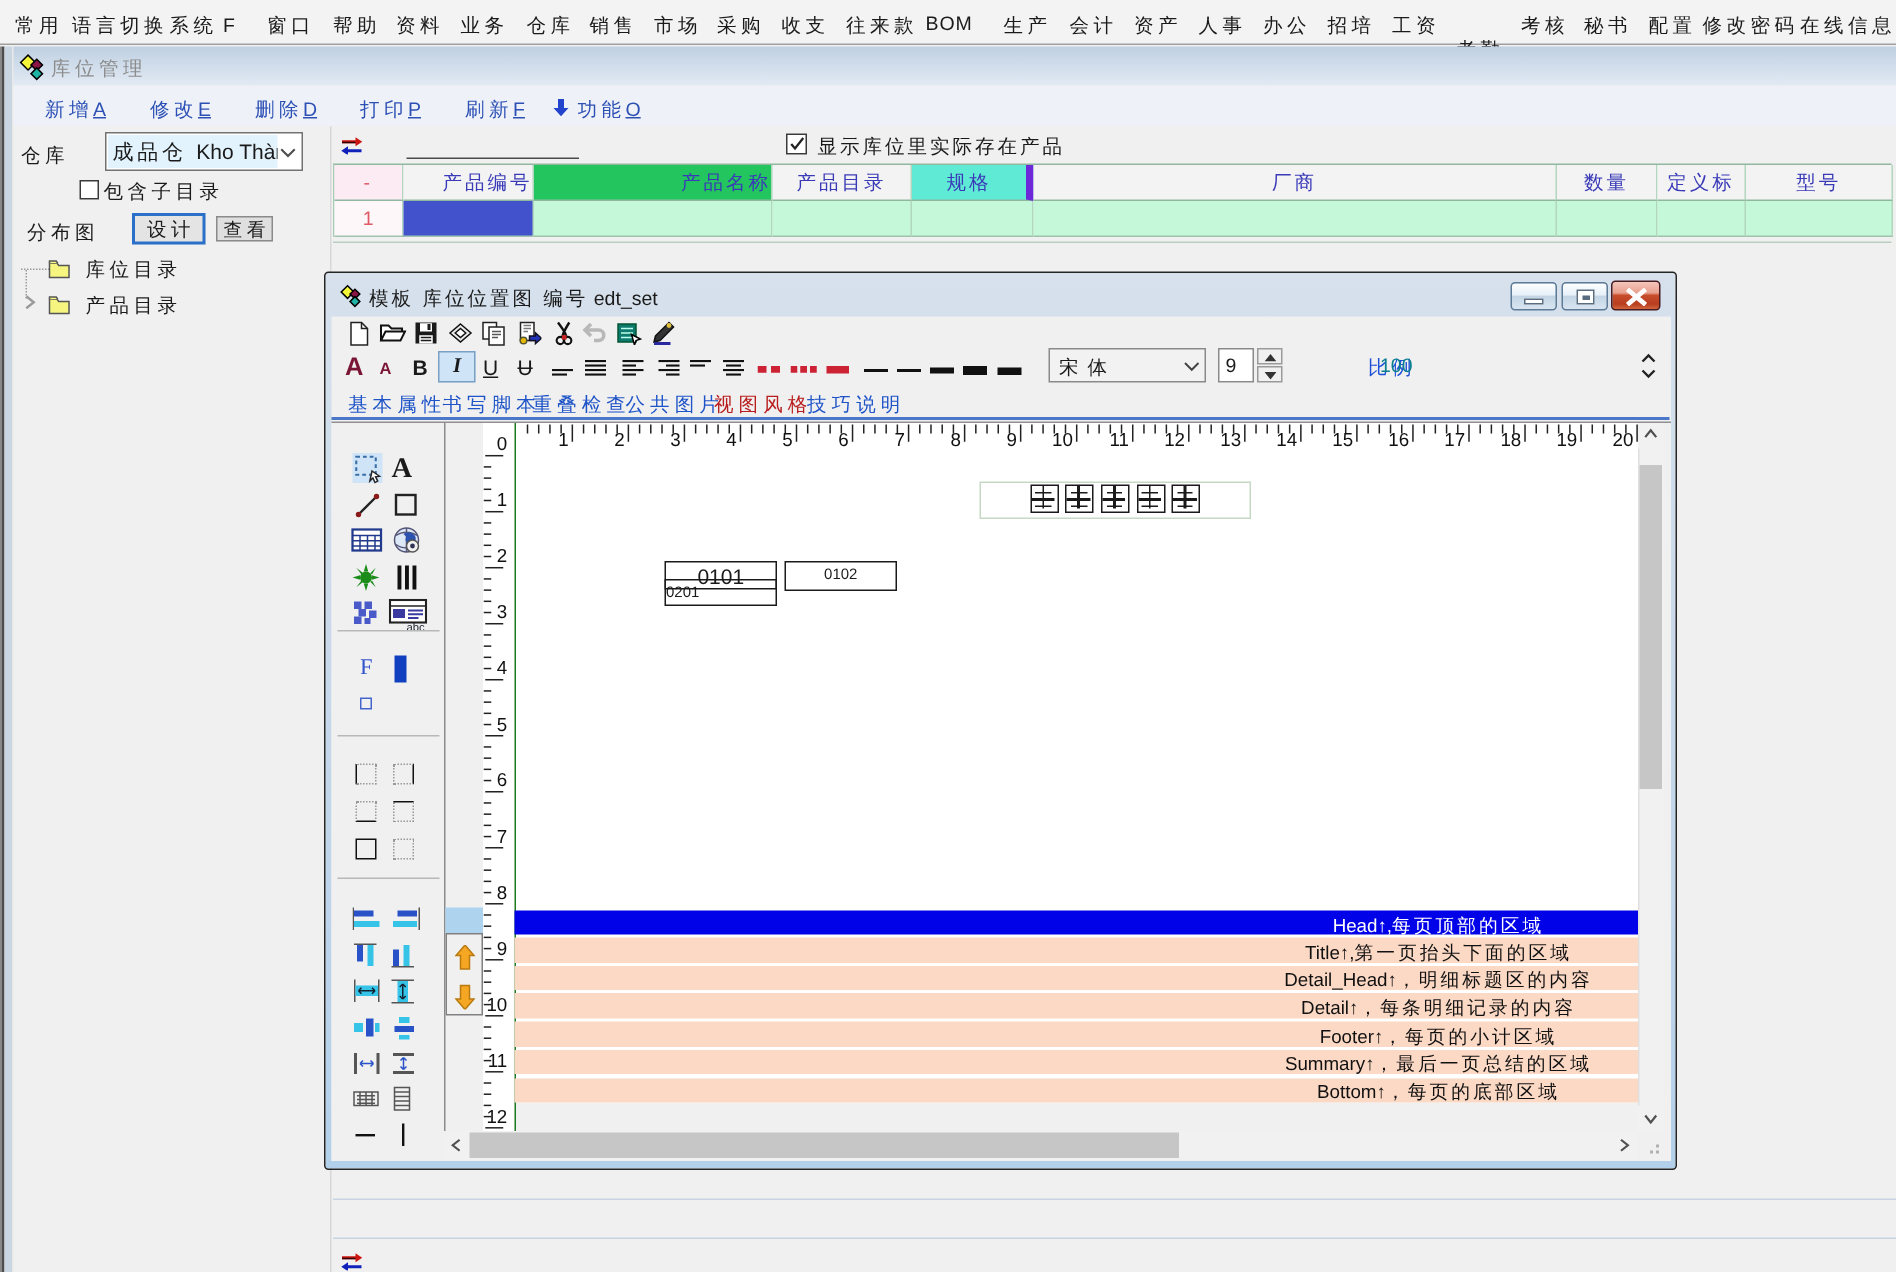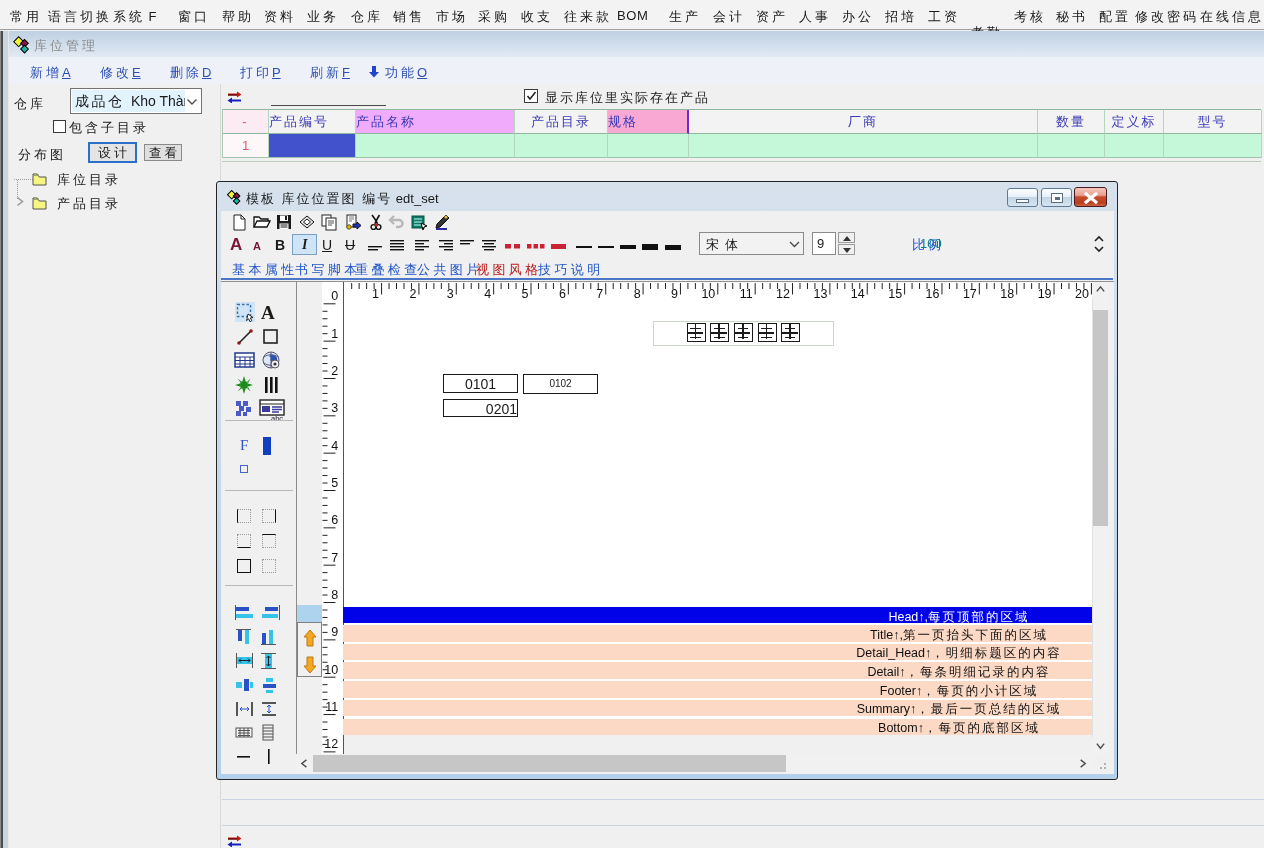--- a/index.html
+++ b/index.html
@@ -99,24 +99,24 @@
 <path d="M14 8.5H5v-2L0.5 9.5l4.5 3v-2h9z" fill="#1122bb"></path>
     </svg>
 <div class="ab" style="left:271px;top:105px;width:115px;height:1px;background:#4a4a4a"></div>
 <div class="ab" style="left:524px;top:89px;width:14px;height:14px;background:#fff;border:1.5px solid #3a3a3a"></div>
 <svg class="ab" style="left:526px;top:91px" width="11" height="10" viewBox="0 0 11 10">
       <path d="M1.5 5 4 8 9.5 1" fill="none" stroke="#222" stroke-width="1.5"></path>
     </svg>
 <span class="ab cj2" style="left:545px;top:89px">显示库位里实际存在产品</span>
 <div class="ab" style="left:222px;top:109px;width:1039px;height:49px;border-top:1px solid #8fb89f;border-left:1px solid #a8cdb4">
 <div class="ab" style="left:0px;top:0px;width:46px;height:24px;background:#fcebf3;border-right:1px solid #b2d6be;border-bottom:1px solid #8fb89f;text-align:center;color:#e05a66"><span class="cj2" style="line-height:23px">-</span></div>
-<div class="ab" style="left:46px;top:0px;width:87px;height:24px;background:#f3f3f3;border-right:1px solid #b2d6be;border-bottom:1px solid #8fb89f;text-align:left;color:#3a3ab8"><span class="cj2" style="line-height:23px">产品编号</span></div>
-<div class="ab" style="left:133px;top:0px;width:159px;height:24px;background:#f0abfc;border-right:1px solid #b2d6be;border-bottom:1px solid #8fb89f;text-align:left;color:#3a3ab8"><span class="cj2" style="line-height:23px">产品名称</span></div>
+<div class="ab" style="left:46px;top:0px;width:87px;height:24px;background:#f3f3f3;border-right:1px solid #b2d6be;border-bottom:1px solid #8fb89f;text-align:right;color:#3a3ab8"><span class="cj2" style="line-height:23px">产品编号</span></div>
+<div class="ab" style="left:133px;top:0px;width:159px;height:24px;background:#22c55e;border-right:1px solid #b2d6be;border-bottom:1px solid #8fb89f;text-align:right;color:#3a3ab8"><span class="cj2" style="line-height:23px">产品名称</span></div>
 <div class="ab" style="left:292px;top:0px;width:93px;height:24px;background:#f3f3f3;border-right:1px solid #b2d6be;border-bottom:1px solid #8fb89f;text-align:center;color:#3a3ab8"><span class="cj2" style="line-height:23px">产品目录</span></div>
-<div class="ab" style="left:385px;top:0px;width:81px;height:24px;background:#f9a8d4;border-right:2px solid #6d28d9;border-bottom:1px solid #8fb89f;color:#3a3ab8"><span class="cj2" style="line-height:23px">规格</span></div>
+<div class="ab" style="left:385px;top:0px;width:81px;height:24px;background:#5eead4;border-right:5px solid #6d28d9;border-bottom:1px solid #8fb89f;text-align:center;color:#3a3ab8"><span class="cj2" style="line-height:23px">规格</span></div>
 <div class="ab" style="left:466px;top:0px;width:349px;height:24px;background:#f3f3f3;border-right:1px solid #b2d6be;border-bottom:1px solid #8fb89f;text-align:center;color:#3a3ab8"><span class="cj2" style="line-height:23px">厂商</span></div>
 <div class="ab" style="left:815px;top:0px;width:67px;height:24px;background:#f3f3f3;border-right:1px solid #b2d6be;border-bottom:1px solid #8fb89f;text-align:center;color:#3a3ab8"><span class="cj2" style="line-height:23px">数量</span></div>
 <div class="ab" style="left:882px;top:0px;width:59px;height:24px;background:#f3f3f3;border-right:1px solid #b2d6be;border-bottom:1px solid #8fb89f;text-align:center;color:#3a3ab8"><span class="cj2" style="line-height:23px">定义标志</span></div>
 <div class="ab" style="left:941px;top:0px;width:98px;height:24px;background:#f3f3f3;border-right:1px solid #b2d6be;border-bottom:1px solid #8fb89f;text-align:center;color:#3a3ab8"><span class="cj2" style="line-height:23px">型号</span></div>
 <div class="ab" style="left:0px;top:24px;width:46px;height:24px;background:#fdf7fa;border-right:1px solid #b2d6be;border-bottom:1px solid #9fc3ad;text-align:center"><span style="line-height:23px;color:#e05a66">1</span></div>
 <div class="ab" style="left:46px;top:24px;width:87px;height:24px;background:#4152cc;border-right:1px solid #b2d6be;border-bottom:1px solid #9fc3ad;text-align:center"></div>
 <div class="ab" style="left:133px;top:24px;width:159px;height:24px;background:#c5f7d9;border-right:1px solid #b2d6be;border-bottom:1px solid #9fc3ad;text-align:center"></div>
 <div class="ab" style="left:292px;top:24px;width:93px;height:24px;background:#c5f7d9;border-right:1px solid #b2d6be;border-bottom:1px solid #9fc3ad;text-align:center"></div>
 <div class="ab" style="left:385px;top:24px;width:81px;height:24px;background:#c5f7d9;border-right:1px solid #b2d6be;border-bottom:1px solid #9fc3ad;text-align:center"></div>
 <div class="ab" style="left:466px;top:24px;width:349px;height:24px;background:#c5f7d9;border-right:1px solid #b2d6be;border-bottom:1px solid #9fc3ad;text-align:center"></div>
@@ -496,21 +496,21 @@
             <rect x="1.5" y="469.38" width="12" height="1" fill="#222"></rect>
             <text x="16.2" y="466.38" font-size="12.5" text-anchor="end" fill="#111">12</text>
             <rect x="0.5" y="476.85" width="5" height="1" fill="#222"></rect>
             <rect x="0.5" y="484.32" width="5" height="1" fill="#222"></rect>
           </svg>
 <div class="ab" style="left:122px;top:0;width:1px;height:472px;background:#1e7a1e"></div>
 <div class="ab" style="left:432px;top:39px;width:181px;height:25px;border:1px solid #c5d9c5"></div>
 <div class="ab" style="left:432px;top:41px;width:181px;text-align:center;line-height:0"><span style="display:inline-block;width:19px;height:19px;border:1.8px solid #1a1a1a;margin:0 2.3px;position:relative;vertical-align:top"><span style="position:absolute;left:0;top:8px;width:15.4px;height:1.6px;background:#1a1a1a"></span><span style="position:absolute;left:7px;top:0;width:1.6px;height:15.4px;background:#1a1a1a"></span><span style="position:absolute;left:2.5px;top:3.5px;width:10.8px;height:1.4px;background:#1a1a1a"></span><span style="position:absolute;left:2.5px;top:12.5px;width:10.8px;height:1.4px;background:#1a1a1a"></span></span><span style="display:inline-block;width:19px;height:19px;border:1.8px solid #1a1a1a;margin:0 2.3px;position:relative;vertical-align:top"><span style="position:absolute;left:0;top:8px;width:15.4px;height:1.6px;background:#1a1a1a"></span><span style="position:absolute;left:7px;top:0;width:1.6px;height:15.4px;background:#1a1a1a"></span><span style="position:absolute;left:2.5px;top:3.5px;width:10.8px;height:1.4px;background:#1a1a1a"></span><span style="position:absolute;left:2.5px;top:12.5px;width:10.8px;height:1.4px;background:#1a1a1a"></span></span><span style="display:inline-block;width:19px;height:19px;border:1.8px solid #1a1a1a;margin:0 2.3px;position:relative;vertical-align:top"><span style="position:absolute;left:0;top:8px;width:15.4px;height:1.6px;background:#1a1a1a"></span><span style="position:absolute;left:7px;top:0;width:1.6px;height:15.4px;background:#1a1a1a"></span><span style="position:absolute;left:2.5px;top:3.5px;width:10.8px;height:1.4px;background:#1a1a1a"></span><span style="position:absolute;left:2.5px;top:12.5px;width:10.8px;height:1.4px;background:#1a1a1a"></span></span><span style="display:inline-block;width:19px;height:19px;border:1.8px solid #1a1a1a;margin:0 2.3px;position:relative;vertical-align:top"><span style="position:absolute;left:0;top:8px;width:15.4px;height:1.6px;background:#1a1a1a"></span><span style="position:absolute;left:7px;top:0;width:1.6px;height:15.4px;background:#1a1a1a"></span><span style="position:absolute;left:2.5px;top:3.5px;width:10.8px;height:1.4px;background:#1a1a1a"></span><span style="position:absolute;left:2.5px;top:12.5px;width:10.8px;height:1.4px;background:#1a1a1a"></span></span><span style="display:inline-block;width:19px;height:19px;border:1.8px solid #1a1a1a;margin:0 2.3px;position:relative;vertical-align:top"><span style="position:absolute;left:0;top:8px;width:15.4px;height:1.6px;background:#1a1a1a"></span><span style="position:absolute;left:7px;top:0;width:1.6px;height:15.4px;background:#1a1a1a"></span><span style="position:absolute;left:2.5px;top:3.5px;width:10.8px;height:1.4px;background:#1a1a1a"></span><span style="position:absolute;left:2.5px;top:12.5px;width:10.8px;height:1.4px;background:#1a1a1a"></span></span></div>
 <div class="ab" style="left:222px;top:92px;width:75px;height:19px;border:1.5px solid #1a1a1a;text-align:center;font-size:14px"><span style="line-height:18px">0101</span></div>
 <div class="ab" style="left:302px;top:92px;width:75px;height:20px;border:1.5px solid #1a1a1a;text-align:center;font-size:10px"><span style="line-height:18px">0102</span></div>
-<div class="ab" style="left:222px;top:117px;width:75px;height:18px;border:1.5px solid #1a1a1a;text-align:right;font-size:14px"><span style="line-height:18px">0201</span></div>
+<div class="ab" style="left:222px;top:104px;width:75px;height:18px;border:1.5px solid #1a1a1a;text-align:left;font-size:10px"><span style="line-height:18px">0201</span></div>
 <div class="ab" style="left:122px;top:325.0px;width:749px;height:15.5px;background:#0202e8"></div>
 <div class="ab" style="left:122px;top:326.5px;width:1232px;height:15.5px;text-align:center;font-size:12.5px;color:#ffffff">Head↑,<span style="letter-spacing:2px">每页顶部的区域</span></div>
 <div class="ab" style="left:122px;top:343.0px;width:749px;height:16.5px;background:#fcd9c5"></div>
 <div class="ab" style="left:122px;top:344.5px;width:1232px;height:16.5px;text-align:center;font-size:12.5px;color:#111">Title↑,<span style="letter-spacing:2px">第一页抬头下面的区域</span></div>
 <div class="ab" style="left:122px;top:361.7px;width:749px;height:16.5px;background:#fcd9c5"></div>
 <div class="ab" style="left:122px;top:363.2px;width:1232px;height:16.5px;text-align:center;font-size:12.5px;color:#111">Detail_Head↑<span style="letter-spacing:2px">，明细标题区的内容</span></div>
 <div class="ab" style="left:122px;top:380.4px;width:749px;height:16.5px;background:#fcd9c5"></div>
 <div class="ab" style="left:122px;top:381.9px;width:1232px;height:16.5px;text-align:center;font-size:12.5px;color:#111">Detail↑<span style="letter-spacing:2px">，每条明细记录的内容</span></div>
 <div class="ab" style="left:122px;top:399.1px;width:749px;height:16.5px;background:#fcd9c5"></div>
 <div class="ab" style="left:122px;top:400.6px;width:1232px;height:16.5px;text-align:center;font-size:12.5px;color:#111">Footer↑<span style="letter-spacing:2px">，每页的小计区域</span></div>

